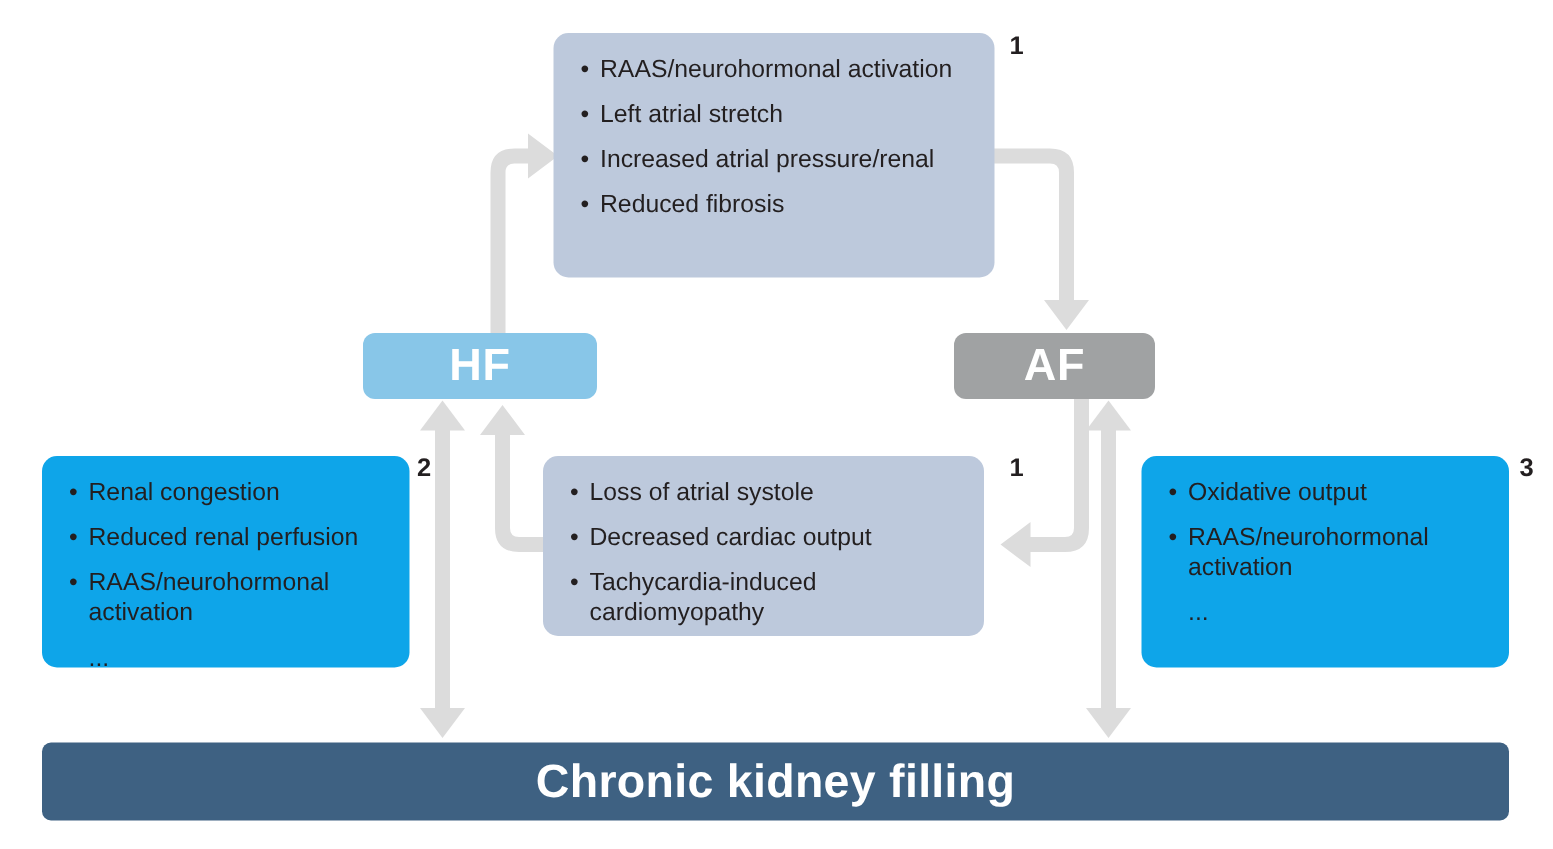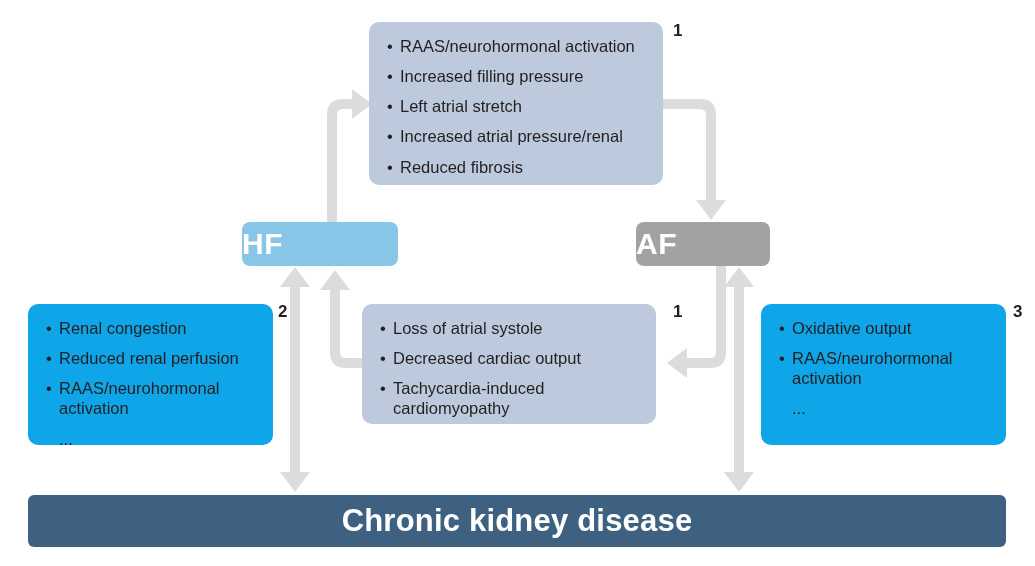--- a/index.html
+++ b/index.html
@@ -68,20 +68,21 @@
     font-size: 16.5px;
   }
   .bullet-list li.nobullet::before {
     content: "";
   }
   
   .pill {
     border-radius: 8px;
     display: flex;
     align-items: center;
+    justify-content: center;
     color: #ffffff;
     font-size: 30px;
     font-weight: 600;
     letter-spacing: 0.5px;
   }
   .pill.hf {
     background: #88c6e8;
   }
   .pill.af {
     background: #a0a2a3;
@@ -210,21 +211,20 @@
         L 734 472
         L 734 287
         L 724 287
         Z"></path>
     </g>
   </svg>
 
   <div class="node listbox blue" style="left:369px; top:22px; width:294px; height:163px;">
     <ul class="bullet-list">
       <li>RAAS/neurohormonal activation</li>
-      <li>Increased filling pressure</li>
       <li>Left atrial stretch</li>
       <li>Increased atrial pressure/renal</li>
       <li>Reduced fibrosis</li>
     </ul>
   </div>
   <div class="numtag" style="left:673px; top:22px;">1</div>
 
   <div class="node pill hf" style="left:242px; top:222px; width:156px; height:44px;">
     <span>HF</span>
   </div>
@@ -255,16 +255,16 @@
   <div class="node listbox green" style="left:761px; top:304px; width:245px; height:141px;">
     <ul class="bullet-list">
       <li>Oxidative output</li>
       <li>RAAS/neurohormonal activation</li>
       <li class="nobullet">...</li>
     </ul>
   </div>
   <div class="numtag" style="left:1013px; top:303px;">3</div>
 
   <div class="node bar" style="left:28px; top:495px; width:978px; height:52px;">
-    <span>Chronic kidney disease</span>
+    <span>Chronic kidney filling</span>
   </div>
 
 </div>
 
 </body></html>

